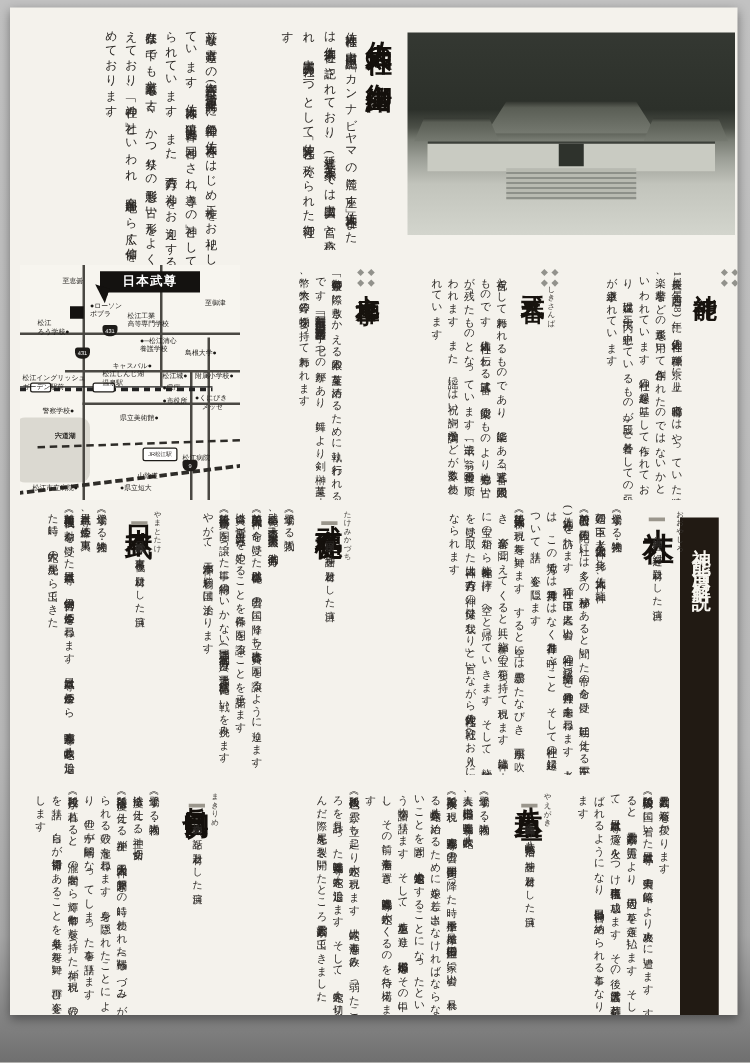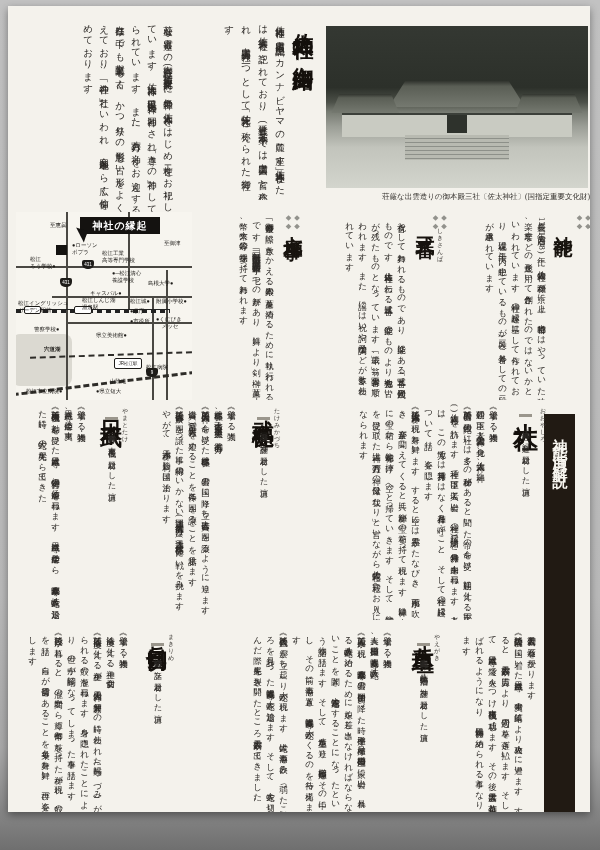--- a/index.html
+++ b/index.html
@@ -67,40 +67,39 @@
     <div id="main-title">佐太神社の御由緒</div>
 
     <div id="photo">
       <div class="roof" style="left:24%;top:34%;width:52%;height:16%;"></div>
       <div class="roof" style="left:2%;top:42%;width:26%;height:12%;"></div>
       <div class="roof" style="left:72%;top:42%;width:26%;height:12%;"></div>
       <div class="wall" style="left:6%;top:54%;width:88%;height:13%;"></div>
       <div class="door" style="left:46%;top:55%;width:8%;height:11%;"></div>
       <div class="steps" style="left:30%;top:67%;width:40%;height:16%;"></div>
     </div>
-    <div id="photo-caption">荘厳な出雲造りの御本殿三社〔佐太神社〕(国指定重要文化財)</div>
 
     <div class="intro" style="left:170px;top:12px;width:110px;height:182px;">佐太神社は出雲國風土記に「カンナビヤマの麓に座す」佐太大神社または佐太御子社と記されており、延喜式(九条家本)では出雲國二ノ宮と称され、出雲國三大社の一つとして「佐陀大社」と称えられた御社です。</div>
     <div class="intro" style="left:4px;top:12px;width:164px;height:194px;line-height:16px;">荘厳な出雲造りの御本殿三社(指定重要文化財)に主祭神の佐太大神をはじめ十二柱をお祀りしています。佐太大神は猿田毘古大神と同神とされ「導きの神」として知られています。また、八百万の神々をお迎えする神在祭は中でも文献上最も古く、かつ祭りの形態も古い形をよく伝えており、「神在の社」といわれ、全国各地から広く信仰を集めております。</div>
 
     <div id="map">
       <div id="lake"></div>
       <div class="road" style="left:50px;top:0;width:2px;height:188px;"></div>
       <div class="road" style="left:112px;top:0;width:2px;height:97px;"></div>
       <div class="road" style="left:150px;top:58px;width:2px;height:130px;"></div>
       <div class="road" style="left:136px;top:84px;width:2px;height:104px;"></div>
       <div class="road" style="left:0;top:54px;width:176px;height:2px;"></div>
       <div class="road" style="left:36px;top:84px;width:140px;height:2px;"></div>
       <div class="road" style="left:50px;top:110px;width:126px;height:2px;"></div>
       <div class="rail" style="left:0;top:97px;width:154px;"></div>
       <div class="dashline" style="left:14px;top:142px;width:162px;transform:rotate(-2deg);"></div>
       <div class="dashline" style="left:-4px;top:170px;width:184px;transform:rotate(-7deg);border-top-width:3px;"></div>
 
       <div id="shrine-marker"></div>
-      <div id="shrine-box">神社の縁起</div>
+      <div id="shrine-box">日本武尊</div>
 
       <div class="station" style="left:8px;top:94px;width:15px;height:6px;"></div>
       <div class="station" style="left:58px;top:94px;width:16px;height:6px;"></div>
       <div class="station" style="left:98px;top:146px;width:26px;height:9px;font-size:4.5px;text-align:center;line-height:9px;font-family:'Liberation Sans','DejaVu Sans',sans-serif;">JR松江駅</div>
 
       <div class="shield" style="left:66px;top:48px;">431</div>
       <div class="shield" style="left:44px;top:66px;">431</div>
       <div class="shield" style="left:130px;top:156px;">9</div>
 
       <div class="mlabel" style="left:34px;top:10px;">至恵曇</div>

